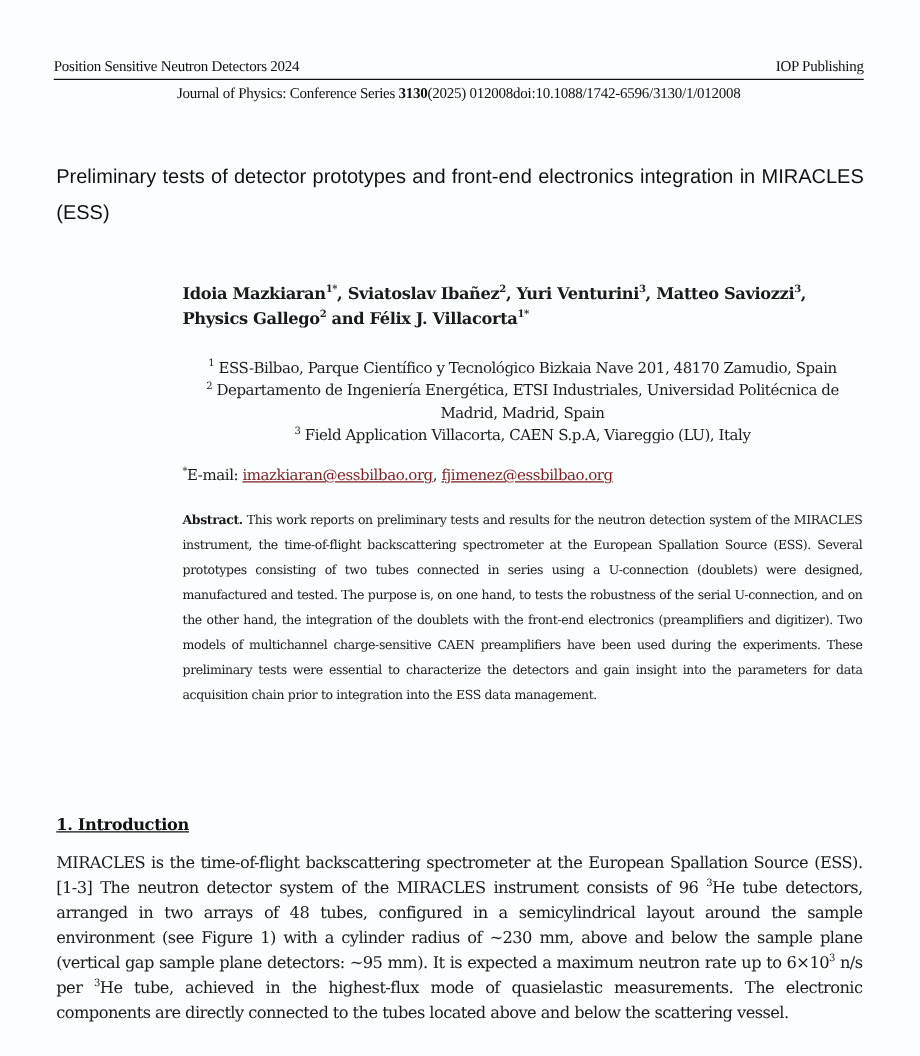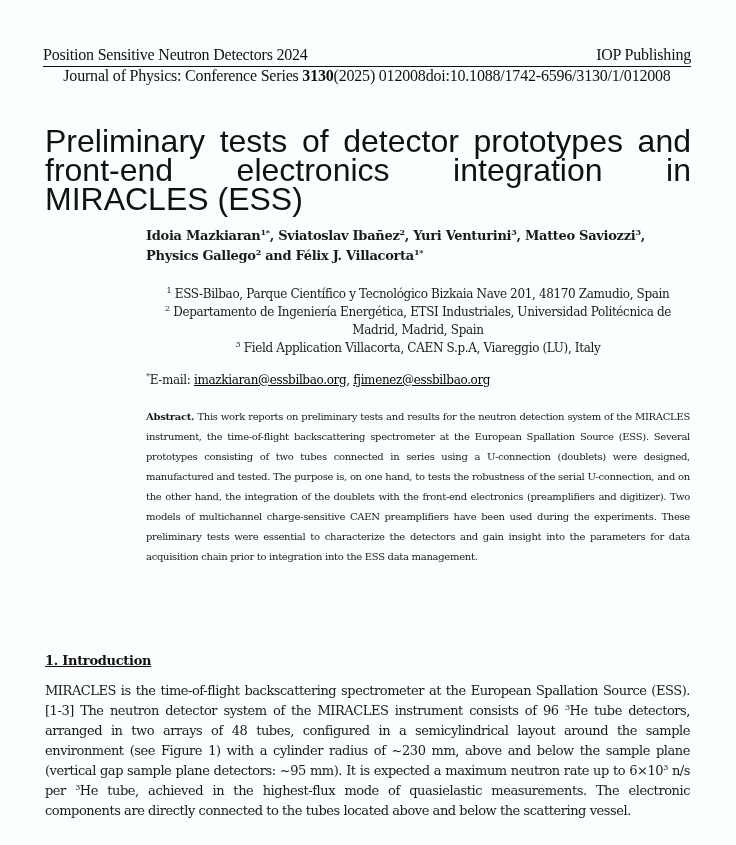--- a/index.html
+++ b/index.html
@@ -12,21 +12,21 @@
       height: 845px;
       position: relative;
       overflow: hidden;
       color: #1a1a1a;
     }
     .header {
       position: absolute;
       left: 43px;
       width: 648px;
       font-family: "Liberation Serif", serif;
-      font-size: 16px;
+      font-size: 12px;
       color: #111;
     }
     .header-row1 {
       top: 46px;
       display: flex;
       justify-content: space-between;
       border-bottom: 1px solid #111;
       padding-bottom: 2px;
       letter-spacing: -0.2px;
     }
@@ -35,21 +35,21 @@
       display: flex;
       justify-content: center;
       letter-spacing: -0.2px;
     }
     .title {
       position: absolute;
       left: 45px;
       top: 127px;
       width: 646px;
       font-family: "Liberation Sans", sans-serif;
-      font-size: 32px;
+      font-size: 16px;
       line-height: 29px;
       text-align: justify;
       text-align-last: left;
       color: #111;
       margin: 0;
       font-weight: normal;
     }
     .block {
       position: absolute;
       left: 146px;
@@ -71,21 +71,21 @@
       letter-spacing: -0.35px;
       text-align: center;
     }
     .email {
       top: 371px;
       font-size: 12px;
       line-height: 18px;
       letter-spacing: -0.35px;
     }
     .email a {
-      color: #000000;
+      color: #7f1d1d;
       text-decoration: underline;
     }
     .abstract {
       top: 407px;
       font-size: 10px;
       line-height: 20px;
       text-align: justify;
       letter-spacing: -0.3px;
     }
     .abstract b { font-weight: bold; }

